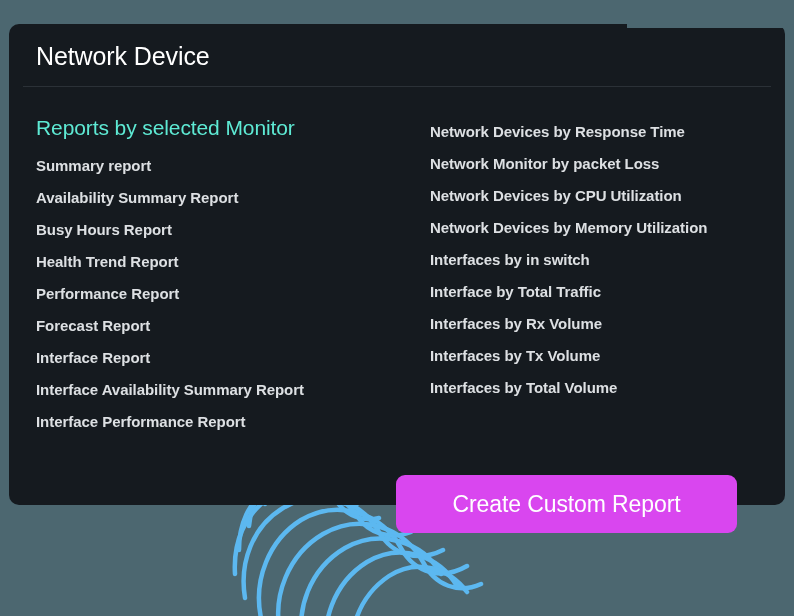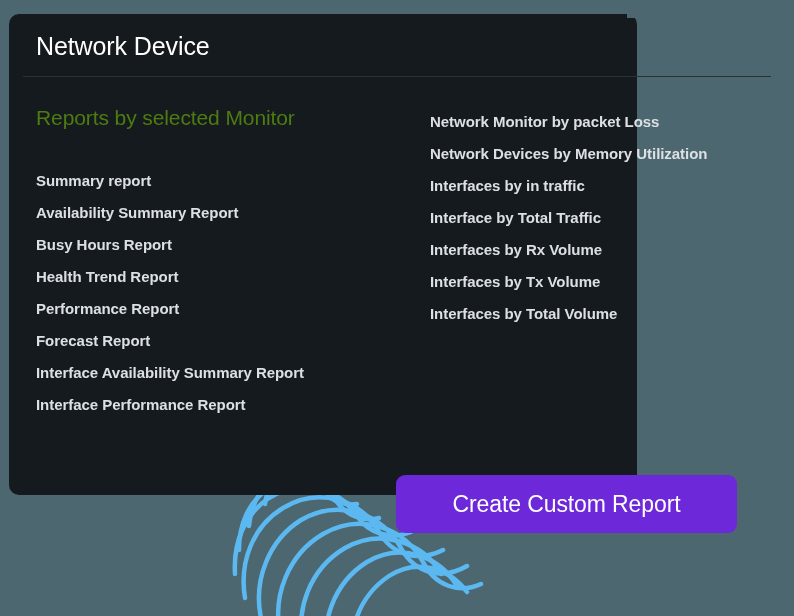--- a/index.html
+++ b/index.html
@@ -16,22 +16,22 @@
   #fingerprint {
     position:absolute;
     left:205px; top:470px;
     width:300px; height:180px;
     pointer-events:none;
   }
 
   
   #card {
     position:absolute;
-    left:9px; top:14px;
-    width:628px; height:481px;
+    left:9px; top:24px;
+    width:776px; height:481px;
     background:#151a1f;
     border-radius:10px;
   }
   
   #card-top-notch {
     position:absolute;
     left:618px; top:0px;
     width:167px; height:4px;
     background:#4c6770;
     border-top-right-radius:10px;
@@ -64,42 +64,42 @@
     width:776px; height:419px;
     display:flex;
   }
   .column { padding-top:30px; }
   .column.left  { width:397px; padding-left:27px; }
   .column.right { width:379px; padding-left:24px; }
 
   .column-title {
     font-size:21px;
     font-weight:400;
-    color:#4d7c0f;
+    color:#5eead4;
     letter-spacing:-0.1px;
-    margin-bottom:35px;
+    margin-bottom:10px;
   }
   .report-list { list-style:none; }
   .report-item {
     font-size:15px;
     font-weight:600;
     color:#dde0e3;
     line-height:32px;
     height:32px;
     white-space:nowrap;
     letter-spacing:-0.05px;
     cursor:pointer;
   }
 
   
   #create-custom-report {
     position:absolute;
     left:396px; top:475px;
     width:341px; height:58px;
-    background:#6d28d9;
+    background:#d946ef;
     border:none;
     border-radius:9px;
     color:#ffffff;
     font-family:"Liberation Sans", sans-serif;
     font-size:23px;
     font-weight:400;
     letter-spacing:-0.1px;
     cursor:pointer;
   }
 </style>
@@ -136,30 +136,33 @@
 
       <div class="column left">
         <div class="column-title">Reports by selected Monitor</div>
         <ul class="report-list">
           <li class="report-item">Summary report</li>
           <li class="report-item">Availability Summary Report</li>
           <li class="report-item">Busy Hours Report</li>
           <li class="report-item">Health Trend Report</li>
           <li class="report-item">Performance Report</li>
           <li class="report-item">Forecast Report</li>
+          <li class="report-item">Interface Report</li>
           <li class="report-item">Interface Availability Summary Report</li>
           <li class="report-item">Interface Performance Report</li>
         </ul>
       </div>
 
       <div class="column right">
         <ul class="report-list">
+          <li class="report-item">Network Devices by Response Time</li>
           <li class="report-item">Network Monitor by packet Loss</li>
+          <li class="report-item">Network Devices by CPU Utilization</li>
           <li class="report-item">Network Devices by Memory Utilization</li>
-          <li class="report-item">Interfaces by in traffic</li>
+          <li class="report-item">Interfaces by in switch</li>
           <li class="report-item">Interface by Total Traffic</li>
           <li class="report-item">Interfaces by Rx Volume</li>
           <li class="report-item">Interfaces by Tx Volume</li>
           <li class="report-item">Interfaces by Total Volume</li>
         </ul>
       </div>
 
     </div>
   </div>
 

